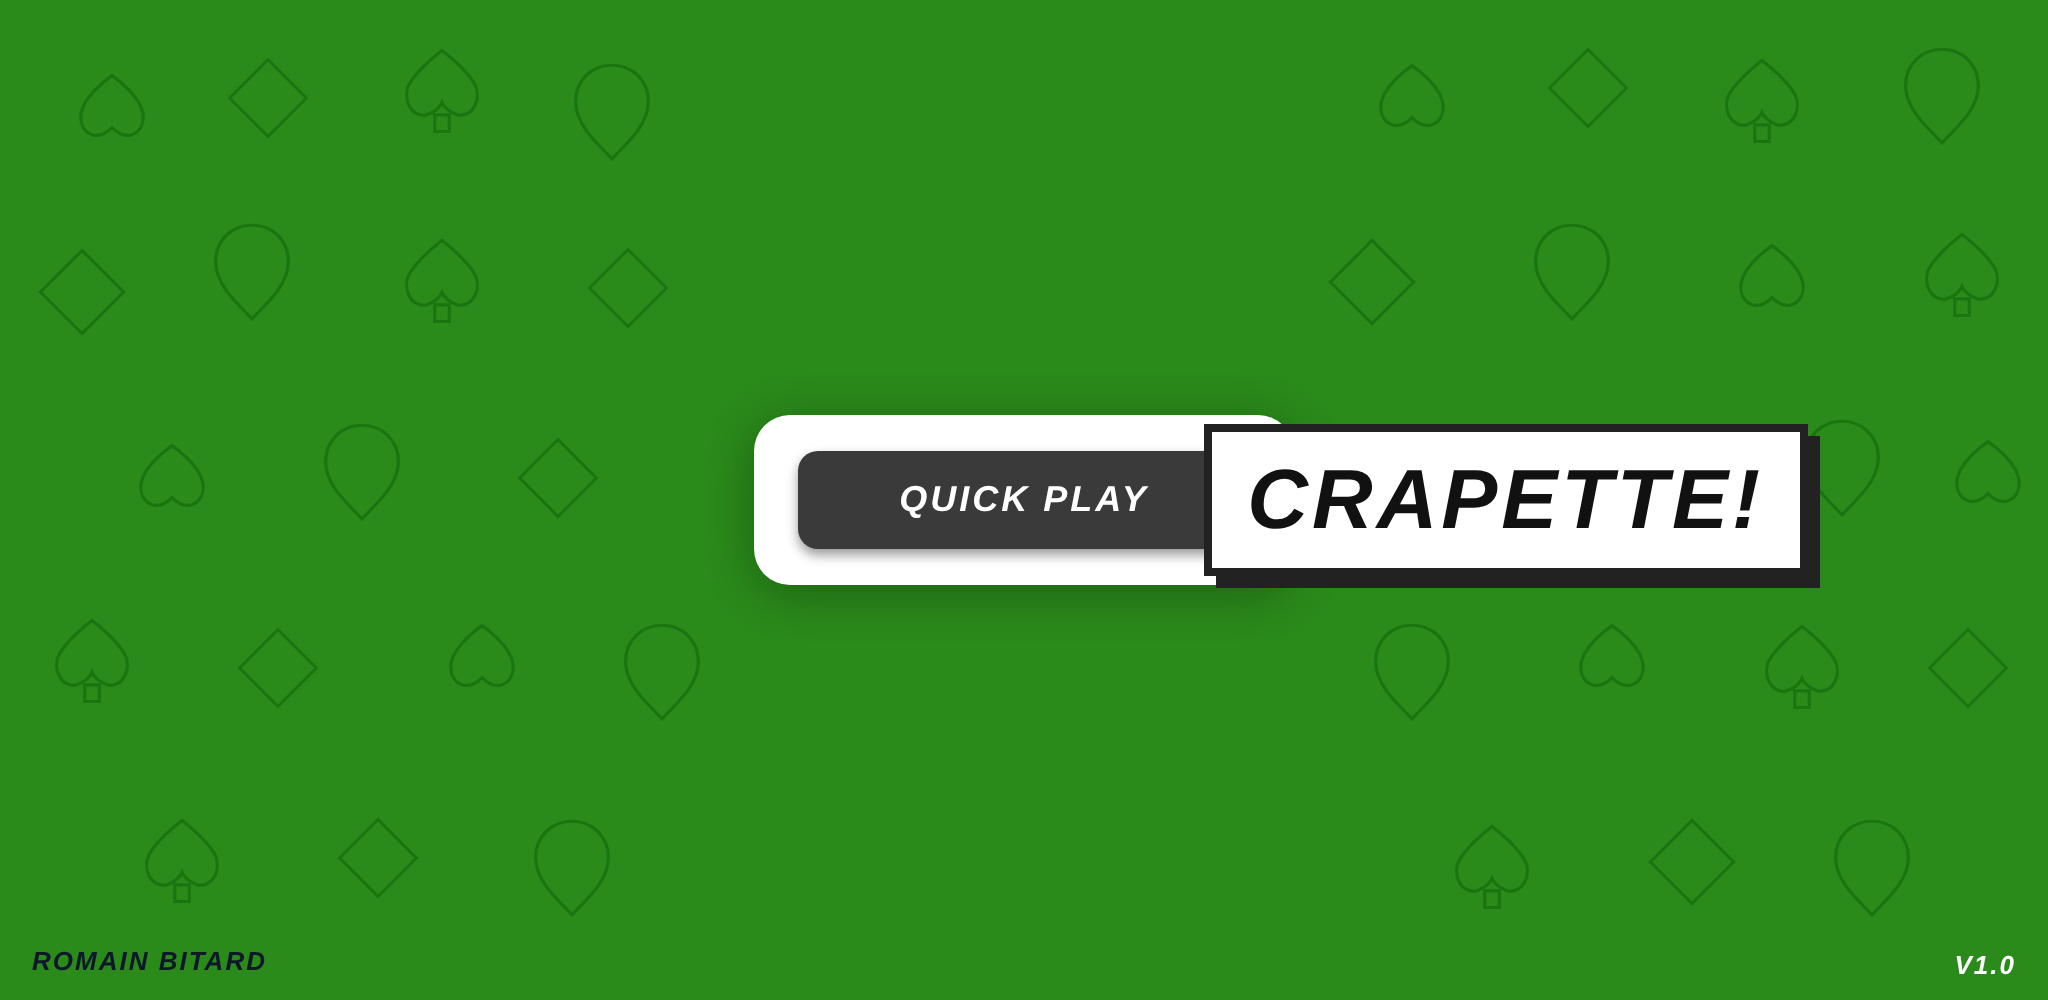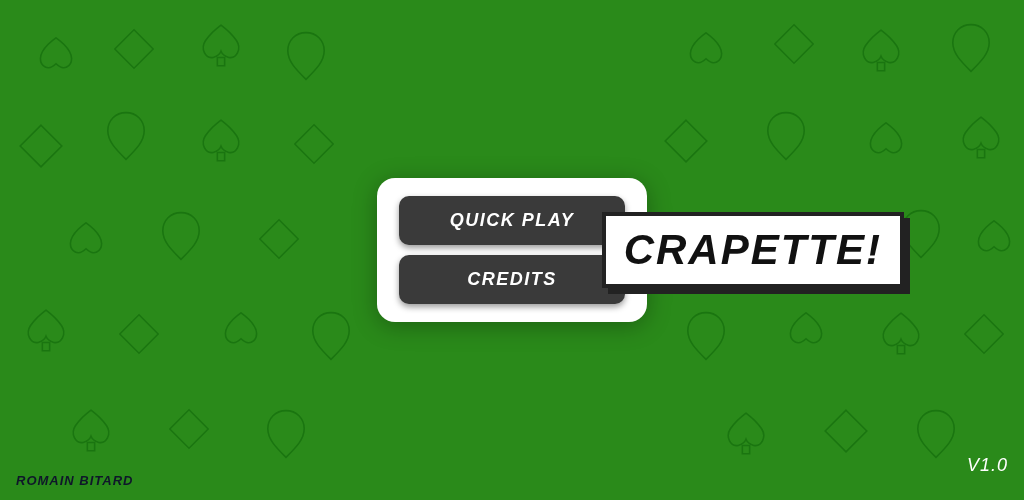--- a/index.html
+++ b/index.html
@@ -82,25 +82,25 @@
       font-size: 13px;
       font-weight: 900;
       font-style: italic;
       font-family: 'Arial Black', 'Arial Bold', Arial, sans-serif;
       letter-spacing: 1px;
       text-transform: uppercase;
     }
 
     .footer-right {
       position: absolute;
-      bottom: 24px;
+      bottom: 10px;
       right: 16px;
       color: white;
-      font-size: 18px;
-      font-weight: 400;
+      font-size: 13px;
+      font-weight: 700;
       font-style: italic;
       font-family: 'Arial Black', 'Arial Bold', Arial, sans-serif;
       letter-spacing: 1px;
       text-transform: uppercase;
     }
   </style>
 </head>
 <body>
 
 <div class="background">
@@ -222,21 +222,20 @@
   <svg style="position:absolute;left:820px;top:405px;width:52px;height:52px;fill:none;stroke:#1a7510;stroke-width:3" viewBox="0 0 100 100">
     <path d="M50 10 L90 50 L50 90 L10 50 Z"></path>
   </svg>
   <svg style="position:absolute;left:910px;top:408px;width:52px;height:52px;fill:none;stroke:#1a7510;stroke-width:3" viewBox="0 0 100 100">
     <path d="M50 5 C30 5 15 20 15 40 C15 60 30 75 50 95 C70 75 85 60 85 40 C85 20 70 5 50 5Z"></path>
   </svg>
 </div>
 
 <div class="menu-container">
   <button class="menu-btn">QUICK PLAY</button>
-  <button class="menu-btn">CREDITS</button>
 </div>
 
 <div class="title-box">
   <span class="title-text">CRAPETTE!</span>
 </div>
 
 <div class="footer-left">ROMAIN BITARD</div>
 <div class="footer-right">V1.0</div>
 
 </body></html>

